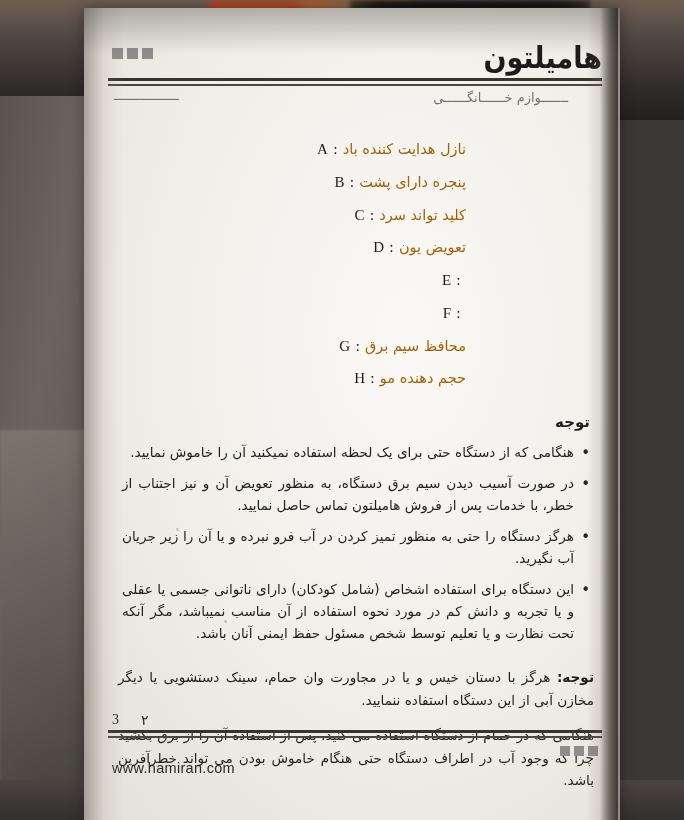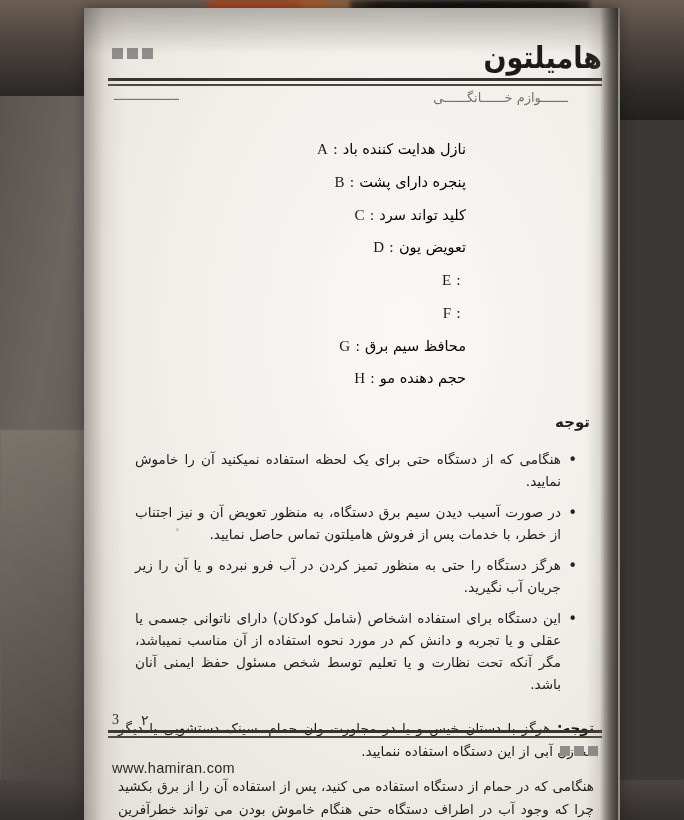--- a/index.html
+++ b/index.html
@@ -185,39 +185,39 @@
     display: flex;
     justify-content: flex-start;
     align-items: baseline;
     font-size: 14.5px;
     line-height: 1.05;
     margin-bottom: 17px;
     padding-right: 128px;
   }
   .legend-row .lg-text {
     white-space: nowrap;
-    color: #000000;
+    color: #a16207;
   }
   .legend-row .lg-colon {
     margin: 0 5px 0 5px;
     color:#1e1c1b;
   }
   .legend-row .lg-key {
     font-family: "Liberation Serif", serif;
     font-size: 15px;
     color: #1e1c1b;
   }
 
   .sec-title {
     font-size: 15px;
     font-weight: bold;
     margin: 26px 0 10px 0;
     padding-right: 4px;
   }
-  .bullets { margin: 17px; padding: 0; list-style: none; }
+  .bullets { margin: 4px; padding: 0; list-style: none; }
   .bullets li {
     position: relative;
     font-size: 13.6px;
     line-height: 1.62;
     margin-bottom: 9px;
     padding-right: 16px;
     text-align: justify;
   }
   .bullets li::before {
     content: "•";

